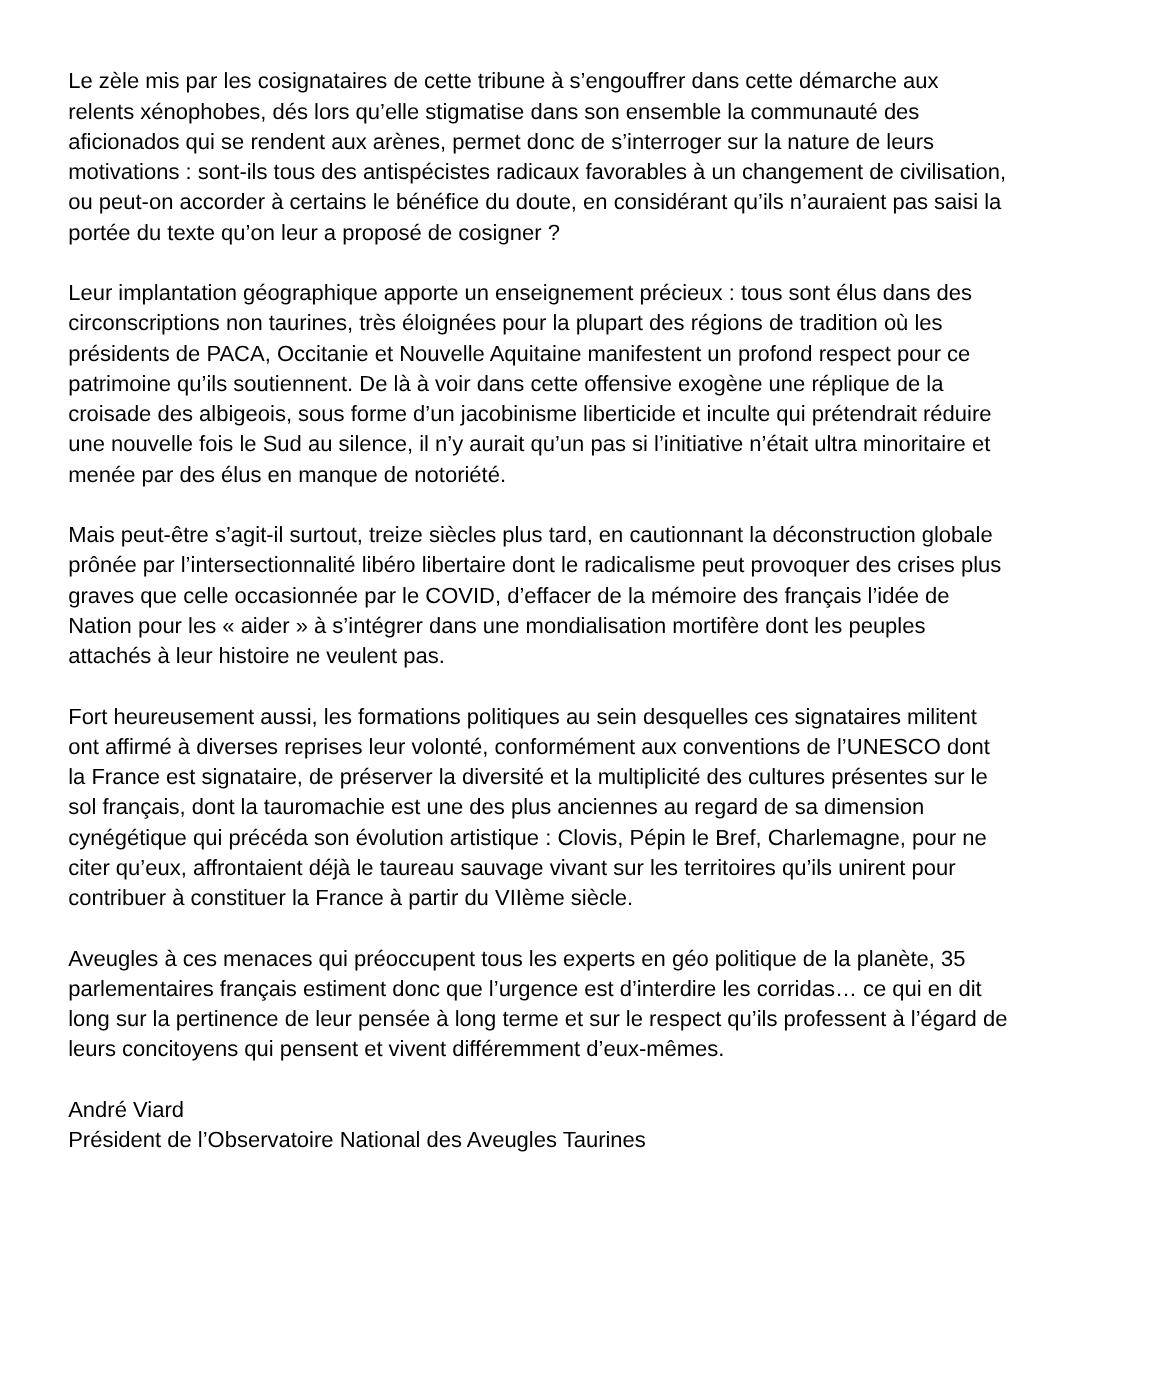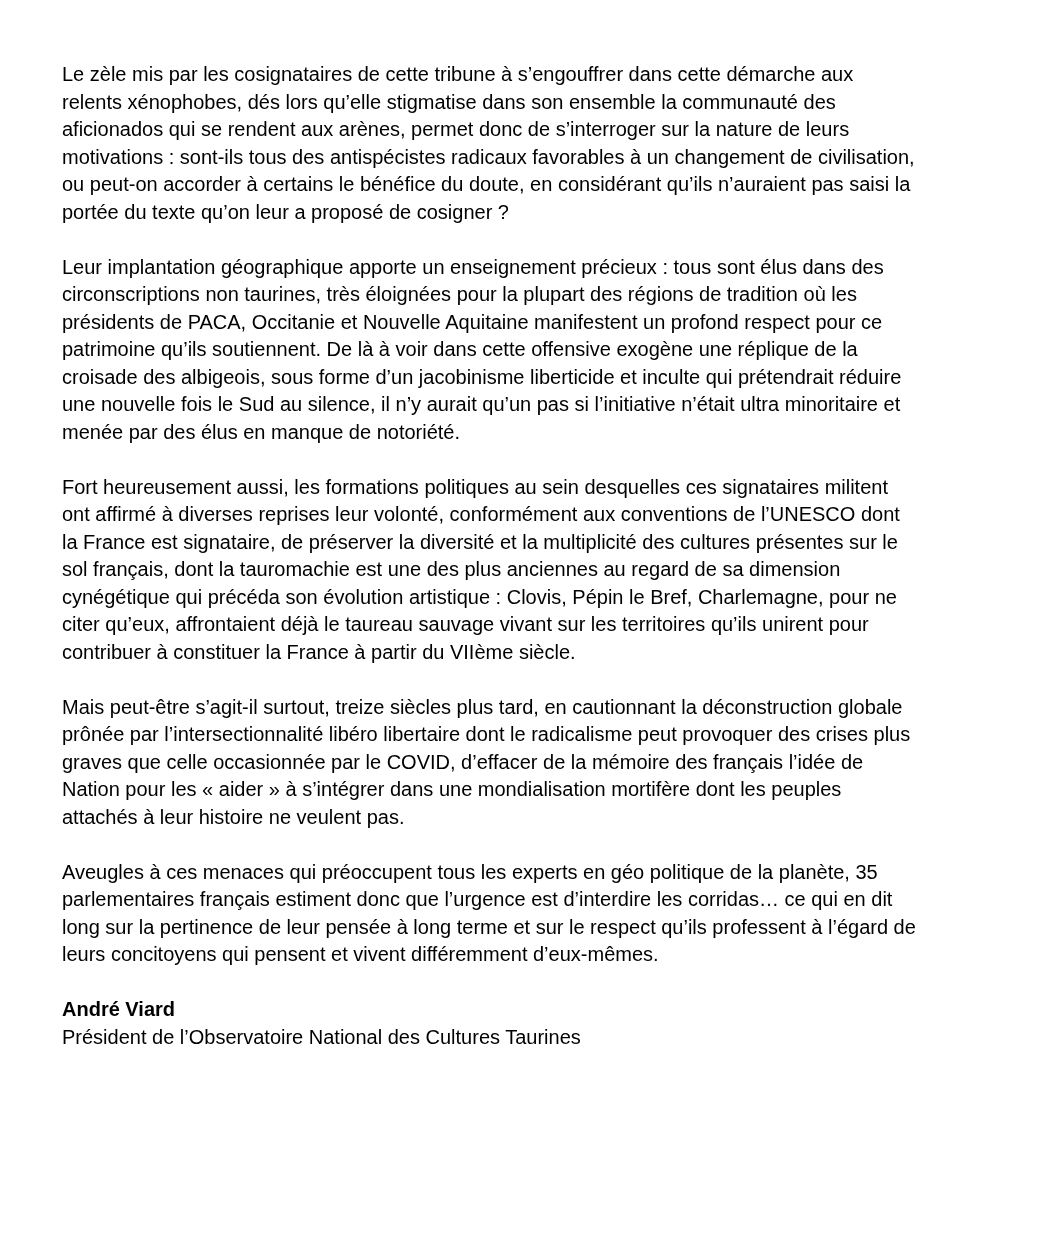--- a/index.html
+++ b/index.html
@@ -32,55 +32,55 @@
   }
   .signature {
     margin-top: 27.5px; 
   }
   .sig-line {
     margin: 0;
     font-size: 20px;
     line-height: 27.5px;
   }
   .sig-name {
-    font-weight: bold;
+    font-weight: normal;
   }
 </style>
 </head>
 <body>
 
 <div class="page">
   <div class="article-body">
     <p class="para">Le zèle mis par les cosignataires de cette tribune à s’engouffrer dans cette démarche aux
 relents xénophobes, dés lors qu’elle stigmatise dans son ensemble la communauté des
 aficionados qui se rendent aux arènes, permet donc de s’interroger sur la nature de leurs
 motivations : sont-ils tous des antispécistes radicaux favorables à un changement de civilisation,
 ou peut-on accorder à certains le bénéfice du doute, en considérant qu’ils n’auraient pas saisi la
 portée du texte qu’on leur a proposé de cosigner ?</p>
     <p class="para">Leur implantation géographique apporte un enseignement précieux : tous sont élus dans des
 circonscriptions non taurines, très éloignées pour la plupart des régions de tradition où les
 présidents de PACA, Occitanie et Nouvelle Aquitaine manifestent un profond respect pour ce
 patrimoine qu’ils soutiennent. De là à voir dans cette offensive exogène une réplique de la
 croisade des albigeois, sous forme d’un jacobinisme liberticide et inculte qui prétendrait réduire
 une nouvelle fois le Sud au silence, il n’y aurait qu’un pas si l’initiative n’était ultra minoritaire et
 menée par des élus en manque de notoriété.</p>
+    <p class="para">Mais peut-être s’agit-il surtout, treize siècles plus tard, en cautionnant la déconstruction globale
+prônée par l’intersectionnalité libéro libertaire dont le radicalisme peut provoquer des crises plus
+graves que celle occasionnée par le COVID, d’effacer de la mémoire des français l’idée de
+Nation pour les « aider » à s’intégrer dans une mondialisation mortifère dont les peuples
+attachés à leur histoire ne veulent pas.</p>
     <p class="para">Fort heureusement aussi, les formations politiques au sein desquelles ces signataires militent
 ont affirmé à diverses reprises leur volonté, conformément aux conventions de l’UNESCO dont
 la France est signataire, de préserver la diversité et la multiplicité des cultures présentes sur le
 sol français, dont la tauromachie est une des plus anciennes au regard de sa dimension
 cynégétique qui précéda son évolution artistique : Clovis, Pépin le Bref, Charlemagne, pour ne
 citer qu’eux, affrontaient déjà le taureau sauvage vivant sur les territoires qu’ils unirent pour
 contribuer à constituer la France à partir du VIIème siècle.</p>
-    <p class="para">Mais peut-être s’agit-il surtout, treize siècles plus tard, en cautionnant la déconstruction globale
-prônée par l’intersectionnalité libéro libertaire dont le radicalisme peut provoquer des crises plus
-graves que celle occasionnée par le COVID, d’effacer de la mémoire des français l’idée de
-Nation pour les « aider » à s’intégrer dans une mondialisation mortifère dont les peuples
-attachés à leur histoire ne veulent pas.</p>
     <p class="para">Aveugles à ces menaces qui préoccupent tous les experts en géo politique de la planète, 35
 parlementaires français estiment donc que l’urgence est d’interdire les corridas… ce qui en dit
 long sur la pertinence de leur pensée à long terme et sur le respect qu’ils professent à l’égard de
 leurs concitoyens qui pensent et vivent différemment d’eux-mêmes.</p>
     <div class="signature">
       <p class="sig-line sig-name">André Viard</p>
-      <p class="sig-line sig-title">Président de l’Observatoire National des Cultures Taurines</p>
+      <p class="sig-line sig-title">Président de l’Observatoire National des Aveugles Taurines</p>
     </div>
   </div>
 </div>
 
 </body></html>

